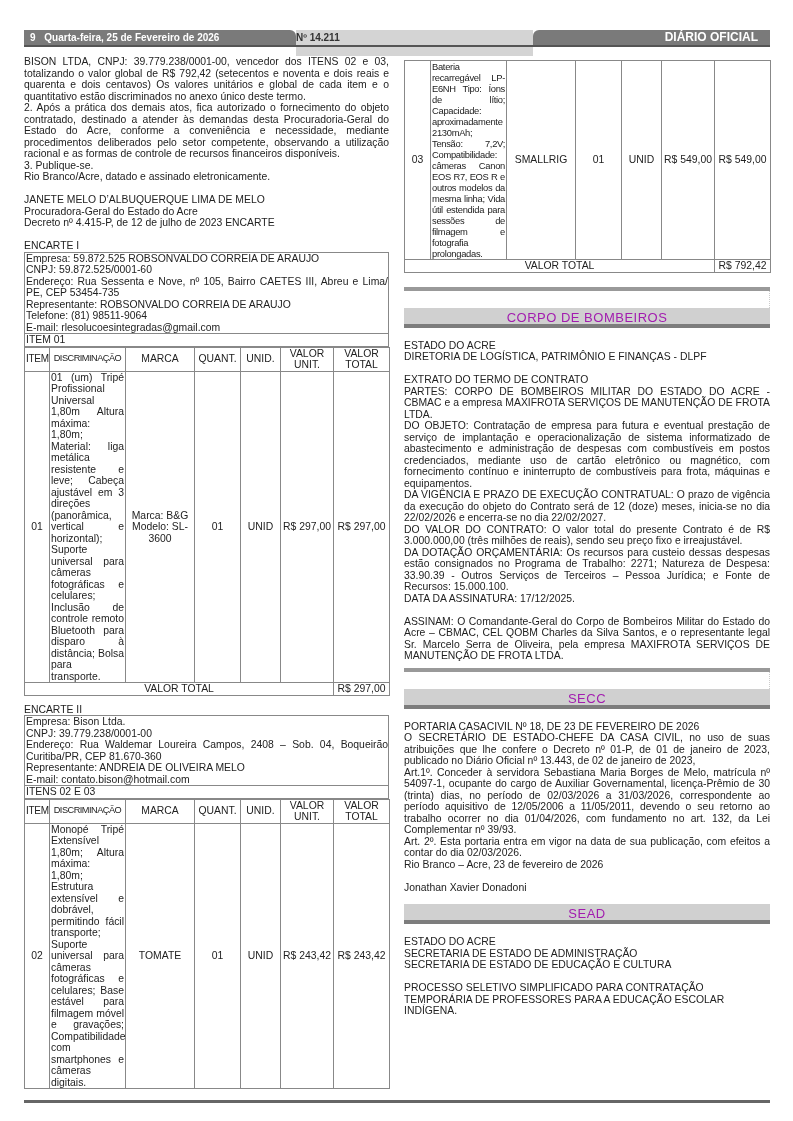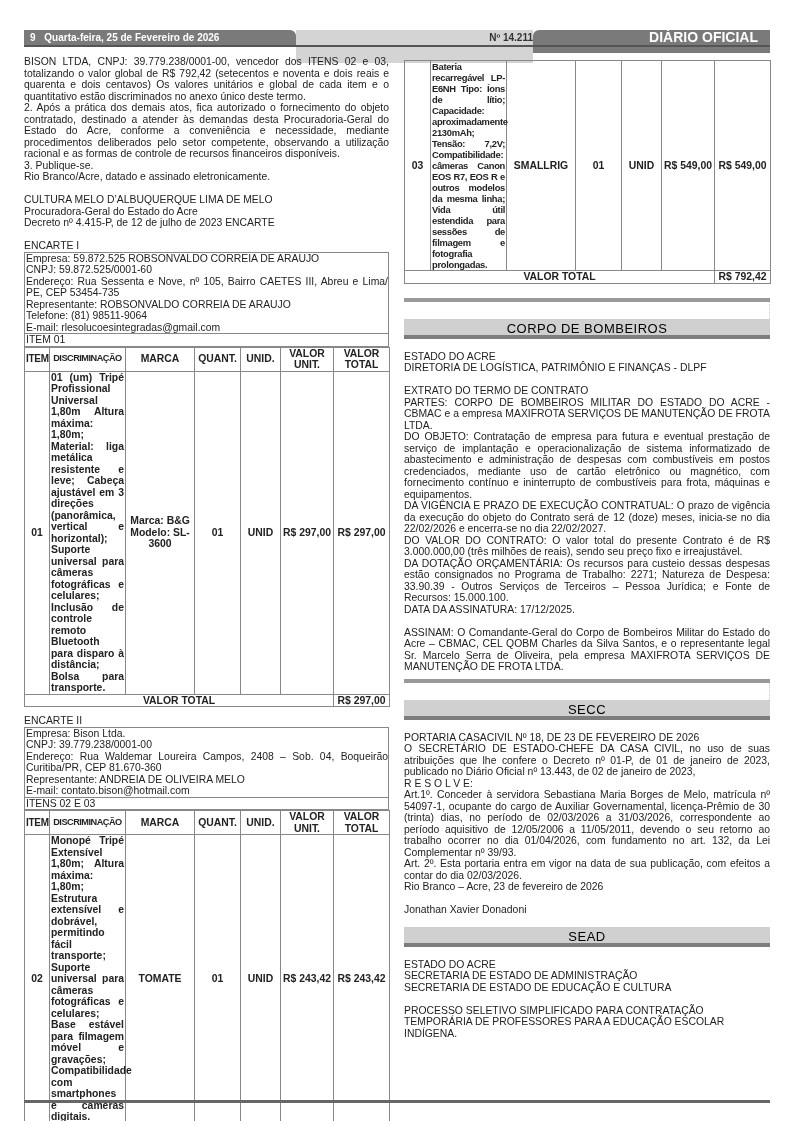--- a/index.html
+++ b/index.html
@@ -3,48 +3,48 @@
 <meta charset="utf-8">
 <style>
   * { box-sizing: border-box; margin: 0; padding: 0; }
   html, body { width: 793px; height: 1121px; background: #fff; overflow: hidden; }
   body { font-family: "Liberation Sans", sans-serif; font-size: 10.4px; line-height: 11.5px; color: #222; position: relative; }
 
   
   .hdr { position: absolute; left: 24px; top: 30px; width: 746px; height: 15px; }
   .hdr-left { position: absolute; left: 0; top: 0; width: 272px; height: 15px; background: #7a7a7a; border-radius: 0 6px 0 0; color: #fff; font-weight: bold; font-size: 10px; line-height: 15px; padding-left: 6px; }
   .hdr-left span.pg { margin-right: 6px; }
-  .hdr-mid { position: absolute; left: 272px; top: 0; width: 237px; height: 33px; background: #d4d4d4; text-align: right; font-weight: bold; font-size: 10px; line-height: 15px; color: #333; }
-  .hdr-right { position: absolute; left: 509px; top: 0; width: 237px; height: 23px; background: #7a7a7a; border-radius: 6px 0 0 0; color: #fff; font-weight: bold; font-size: 14px; line-height: 15px; text-align: right; padding-right: 12px; }
+  .hdr-mid { position: absolute; left: 272px; top: 0; width: 237px; height: 26px; background: #d4d4d4; text-align: left; font-weight: bold; font-size: 10px; line-height: 15px; color: #333; }
+  .hdr-right { position: absolute; left: 509px; top: 0; width: 237px; height: 15px; background: #7a7a7a; border-radius: 6px 0 0 0; color: #fff; font-weight: bold; font-size: 12px; line-height: 15px; text-align: right; padding-right: 12px; }
   .hdr-line { position: absolute; left: 24px; top: 45px; width: 746px; height: 2px; background: #555; }
 
   .col { position: absolute; top: 56px; }
   .col-left { left: 24px; width: 365px; }
   .col-right { left: 404px; width: 366px; }
 
   p.j { text-align: justify; }
   .gap { height: 11.5px; }
 
   
   .cbox { border: 1px solid #888; width: 365px; }
   .cbox .ln { padding-left: 1px; white-space: nowrap; overflow: hidden; }
   .cbox .ln.wrap { white-space: normal; text-align: justify; }
   .cbox .ln.bb { border-bottom: 1px solid #888; }
 
   table.items { border-collapse: collapse; width: 365px; table-layout: fixed; }
-  table.items td, table.items th { border: 1px solid #888; font-weight: bold; vertical-align: middle; text-align: center; padding: 0 1px; font-size: 10.4px; line-height: 11.5px; }
+  table.items td, table.items th { border: 1px solid #888; font-weight: normal; vertical-align: middle; text-align: center; padding: 0 1px; font-size: 10.4px; line-height: 11.5px; }
   table.items th { height: 24px; }
   table.items td.desc { text-align: justify; vertical-align: top; padding: 0 1px; }
   table.items th.disc { font-size: 9.2px; letter-spacing: -0.5px; }
   table.items th.item { font-size: 10px; letter-spacing: -0.3px; }
   table.items td.right { }
   .desc-narrow { font-size: 9.4px !important; letter-spacing: -0.3px; line-height: 11px !important; }
 
   
-  .sect { position: relative; width: 366px; height: 20px; background: #d0d0d0; border-bottom: 4px solid #7d7d7d; text-align: center; font-size: 13px; line-height: 20px; color: #000000; letter-spacing: 0.5px; }
+  .sect { position: relative; width: 366px; height: 20px; background: #d0d0d0; border-bottom: 4px solid #7d7d7d; text-align: center; font-size: 13px; line-height: 20px; color: #a21caf; letter-spacing: 0.5px; }
   .sect-top { width: 366px; height: 4px; background: #999; }
   .sect-spacer { width: 366px; height: 17px; border-right: 1px dotted #ccc; }
 
   .foot-line { position: absolute; left: 24px; top: 1100px; width: 746px; height: 3px; background: #666; }
 </style>
 </head>
 <body>
 
 <div class="hdr">
   <div class="hdr-left">
@@ -55,21 +55,21 @@
   <div class="hdr-right">DIÁRIO OFICIAL</div>
 </div>
 <div class="hdr-line"></div>
 
 <div class="col col-left">
   <p class="j">BISON LTDA, CNPJ: 39.779.238/0001-00, vencedor dos ITENS 02 e 03, totalizando o valor global de R$ 792,42 (setecentos e noventa e dois reais e quarenta e dois centavos) Os valores unitários e global de cada item e o quantitativo estão discriminados no anexo único deste termo.</p>
   <p class="j">2. Após a prática dos demais atos, fica autorizado o fornecimento do objeto contratado, destinado a atender às demandas desta Procuradoria-Geral do Estado do Acre, conforme a conveniência e necessidade, mediante procedimentos deliberados pelo setor competente, observando a utilização racional e as formas de controle de recursos financeiros disponíveis.</p>
   <p>3. Publique-se.</p>
   <p>Rio Branco/Acre, datado e assinado eletronicamente.</p>
   <div class="gap"></div>
-  <p>CULTURA MELO D’ALBUQUERQUE LIMA DE MELO</p>
+  <p>JANETE MELO D’ALBUQUERQUE LIMA DE MELO</p>
   <p>Procuradora-Geral do Estado do Acre</p>
   <p>Decreto nº 4.415-P, de 12 de julho de 2023 ENCARTE</p>
   <div class="gap"></div>
 
   <p>ENCARTE I</p>
   <div class="cbox">
     <div class="ln">Empresa: 59.872.525 ROBSONVALDO CORREIA DE ARAUJO</div>
     <div class="ln">CNPJ: 59.872.525/0001-60</div>
     <div class="ln wrap">Endereço: Rua Sessenta e Nove, nº 105, Bairro CAETES III, Abreu e Lima/ PE, CEP 53454-735</div>
     <div class="ln">Representante: ROBSONVALDO CORREIA DE ARAUJO</div>
@@ -204,21 +204,20 @@
   <p class="j">ASSINAM: O Comandante-Geral do Corpo de Bombeiros Militar do Estado do Acre – CBMAC, CEL QOBM Charles da Silva Santos, e o representante legal Sr. Marcelo Serra de Oliveira, pela empresa MAXIFROTA SERVIÇOS DE MANUTENÇÃO DE FROTA LTDA.</p>
 
   <div style="height:6px"></div>
   <div class="sect-top"></div>
   <div class="sect-spacer"></div>
   <div class="sect">SECC</div>
   <div style="height:12px"></div>
 
   <p>PORTARIA CASACIVIL Nº 18, DE 23 DE FEVEREIRO DE 2026</p>
   <p class="j">O SECRETÁRIO DE ESTADO-CHEFE DA CASA CIVIL, no uso de suas atribuições que lhe confere o Decreto nº 01-P, de 01 de janeiro de 2023, publicado no Diário Oficial nº 13.443, de 02 de janeiro de 2023,</p>
-  <p>R E S O L V E:</p>
   <p class="j">Art.1º. Conceder à servidora Sebastiana Maria Borges de Melo, matrícula nº 54097-1, ocupante do cargo de Auxiliar Governamental, licença-Prêmio de 30 (trinta) dias, no período de 02/03/2026 a 31/03/2026, correspondente ao período aquisitivo de 12/05/2006 a 11/05/2011, devendo o seu retorno ao trabalho ocorrer no dia 01/04/2026, com fundamento no art. 132, da Lei Complementar nº 39/93.</p>
   <p class="j">Art. 2º. Esta portaria entra em vigor na data de sua publicação, com efeitos a contar do dia 02/03/2026.</p>
   <p>Rio Branco – Acre, 23 de fevereiro de 2026</p>
   <div class="gap"></div>
   <p>Jonathan Xavier Donadoni</p>
 
   <div style="height:11px"></div>
   <div class="sect">SEAD</div>
   <div style="height:12px"></div>
 

